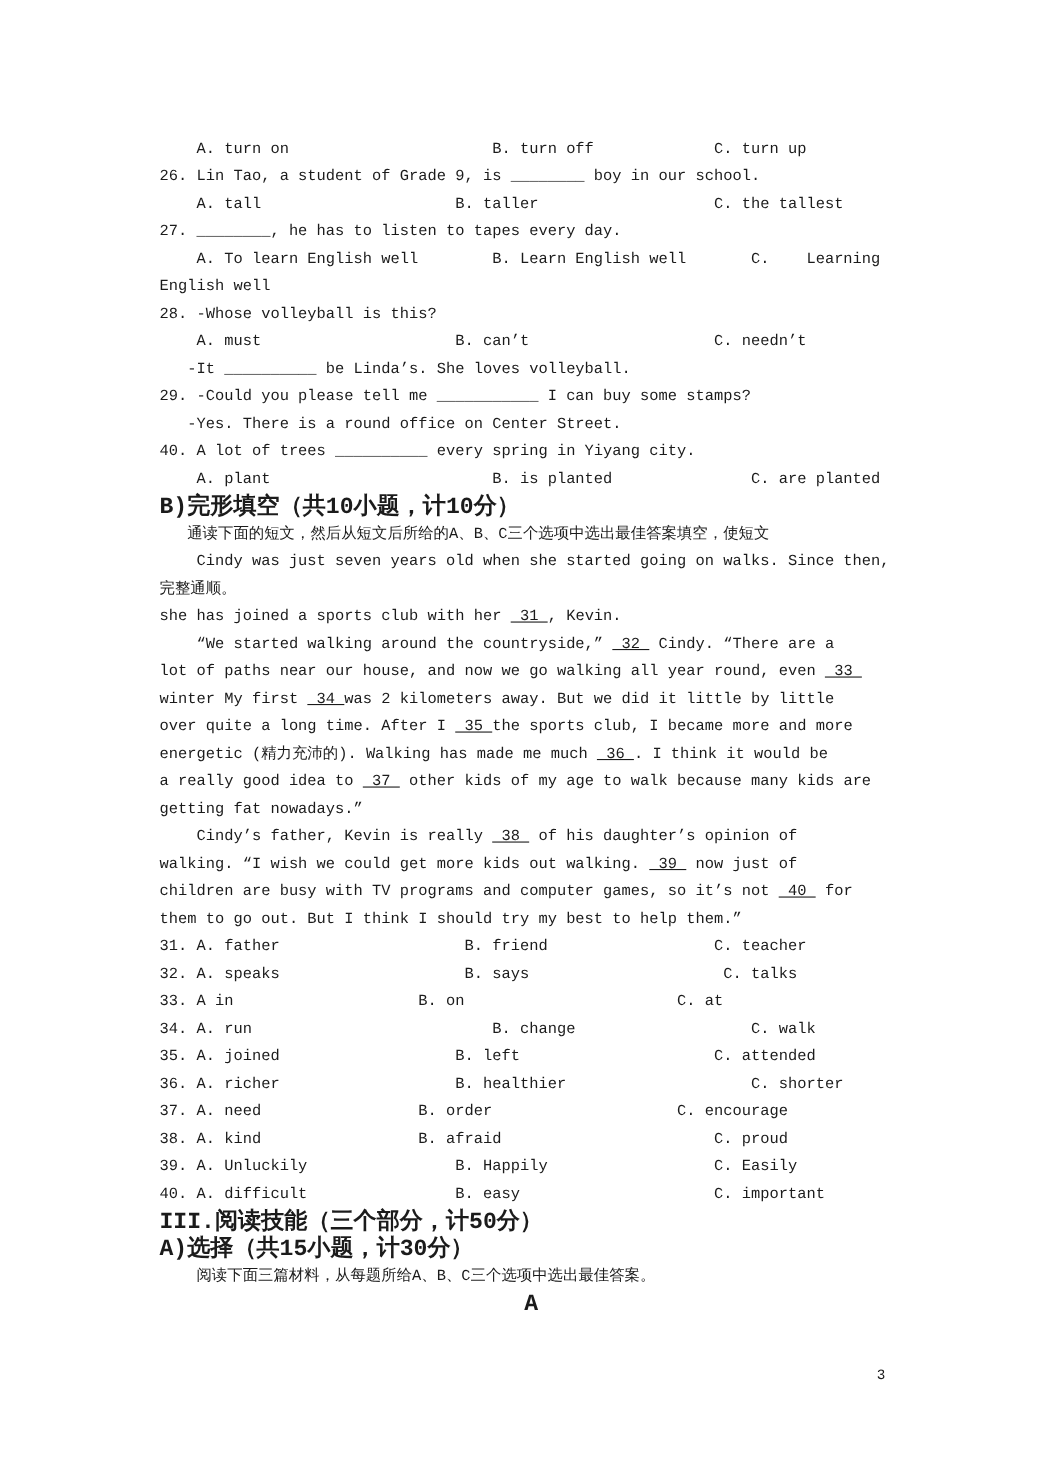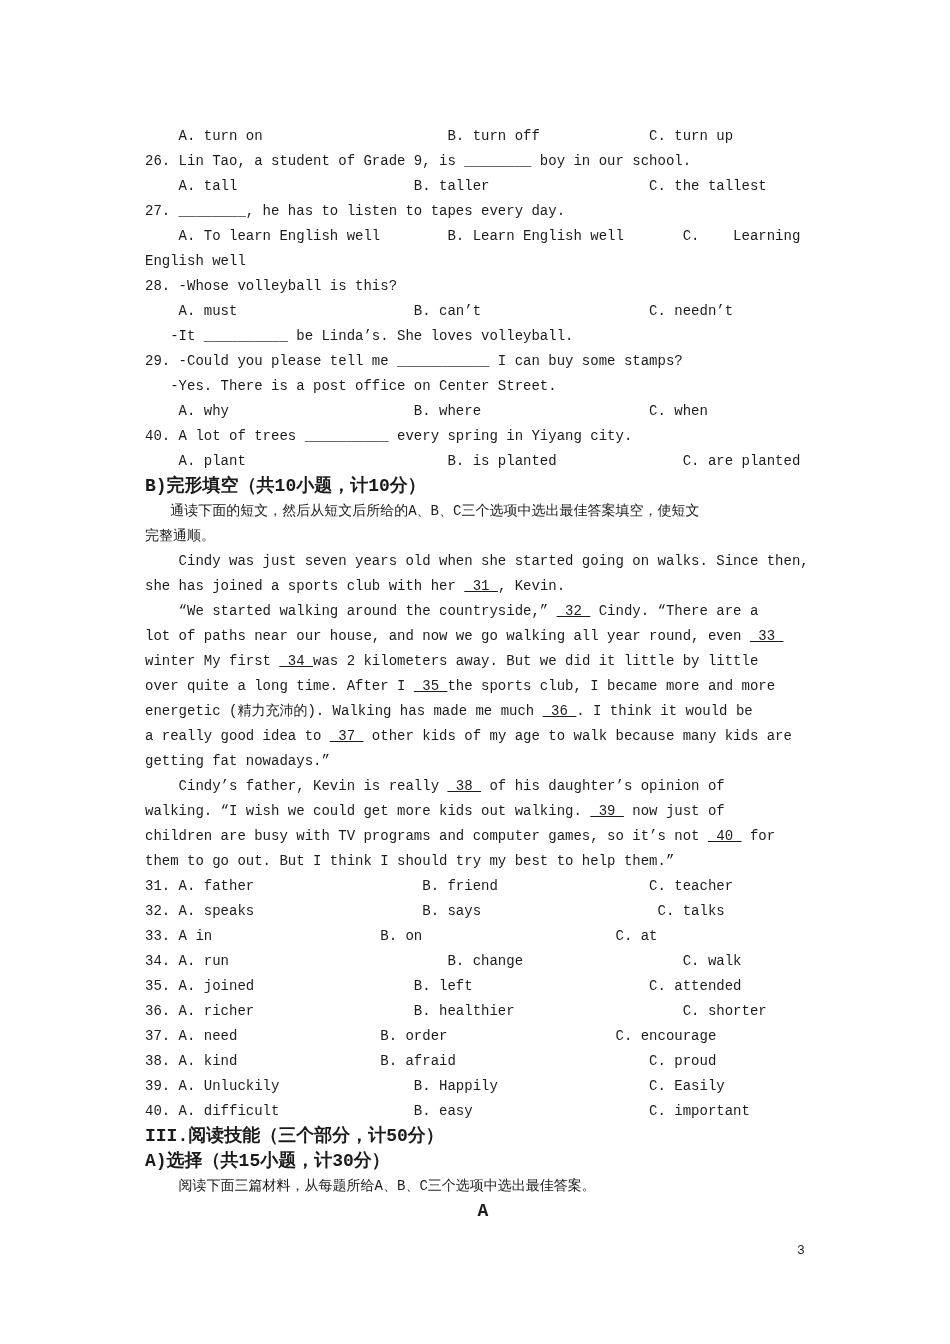--- a/index.html
+++ b/index.html
@@ -23,21 +23,21 @@
       width: 676px;
     }
     .line {
       white-space: pre;
       font-size: 14px;
       line-height: 25px;
       height: 25px;
     }
     .line.bold {
       font-weight: bold;
-      font-size: 18px;
+      font-size: 21px;
     }
     .line.center {
       text-align: center;
     }
     .u {
       text-decoration: underline;
       margin-top: 13px;
     }
     .page-number {
       position: absolute;
@@ -55,28 +55,27 @@
       <div class="line"><span>    A. turn on                      B. turn off             C. turn up</span></div>
       <div class="line"><span>26. Lin Tao, a student of Grade 9, is ________ boy in our school.</span></div>
       <div class="line"><span>    A. tall                     B. taller                   C. the tallest</span></div>
       <div class="line"><span>27. ________, he has to listen to tapes every day.</span></div>
       <div class="line"><span>    A. To learn English well        B. Learn English well       C.    Learning</span></div>
       <div class="line"><span>English well</span></div>
       <div class="line"><span>28. -Whose volleyball is this?</span></div>
       <div class="line"><span>    A. must                     B. can’t                    C. needn’t</span></div>
       <div class="line"><span>   -It __________ be Linda’s. She loves volleyball.</span></div>
       <div class="line"><span>29. -Could you please tell me ___________ I can buy some stamps?</span></div>
-      <div class="line"><span>   -Yes. There is a post office on Center Street.</span></div>
-      <div class="line"><span>    A. why                      B. where                    C. when</span></div>
+      <div class="line"><span>   -Yes. There is a round office on Center Street.</span></div>
       <div class="line"><span>40. A lot of trees __________ every spring in Yiyang city.</span></div>
       <div class="line"><span>    A. plant                        B. is planted               C. are planted</span></div>
       <div class="line bold"><span>B)完形填空（共10小题，计10分）</span></div>
       <div class="line"><span>   通读下面的短文，然后从短文后所给的A、B、C三个选项中选出最佳答案填空，使短文</span></div>
+      <div class="line"><span>    Cindy was just seven years old when she started going on walks. Since then,</span></div>
       <div class="line"><span>完整通顺。</span></div>
-      <div class="line"><span>    Cindy was just seven years old when she started going on walks. Since then,</span></div>
       <div class="line"><span>she has joined a sports club with her </span><span class="u"> 31 </span><span>, Kevin.</span></div>
       <div class="line"><span>    “We started walking around the countryside,” </span><span class="u"> 32 </span><span> Cindy. “There are a</span></div>
       <div class="line"><span>lot of paths near our house, and now we go walking all year round, even </span><span class="u"> 33 </span></div>
       <div class="line"><span>winter My first </span><span class="u"> 34 </span><span>was 2 kilometers away. But we did it little by little</span></div>
       <div class="line"><span>over quite a long time. After I </span><span class="u"> 35 </span><span>the sports club, I became more and more</span></div>
       <div class="line"><span>energetic (精力充沛的). Walking has made me much </span><span class="u"> 36 </span><span>. I think it would be</span></div>
       <div class="line"><span>a really good idea to </span><span class="u"> 37 </span><span> other kids of my age to walk because many kids are</span></div>
       <div class="line"><span>getting fat nowadays.”</span></div>
       <div class="line"><span>    Cindy’s father, Kevin is really </span><span class="u"> 38 </span><span> of his daughter’s opinion of</span></div>
       <div class="line"><span>walking. “I wish we could get more kids out walking. </span><span class="u"> 39 </span><span> now just of</span></div>

